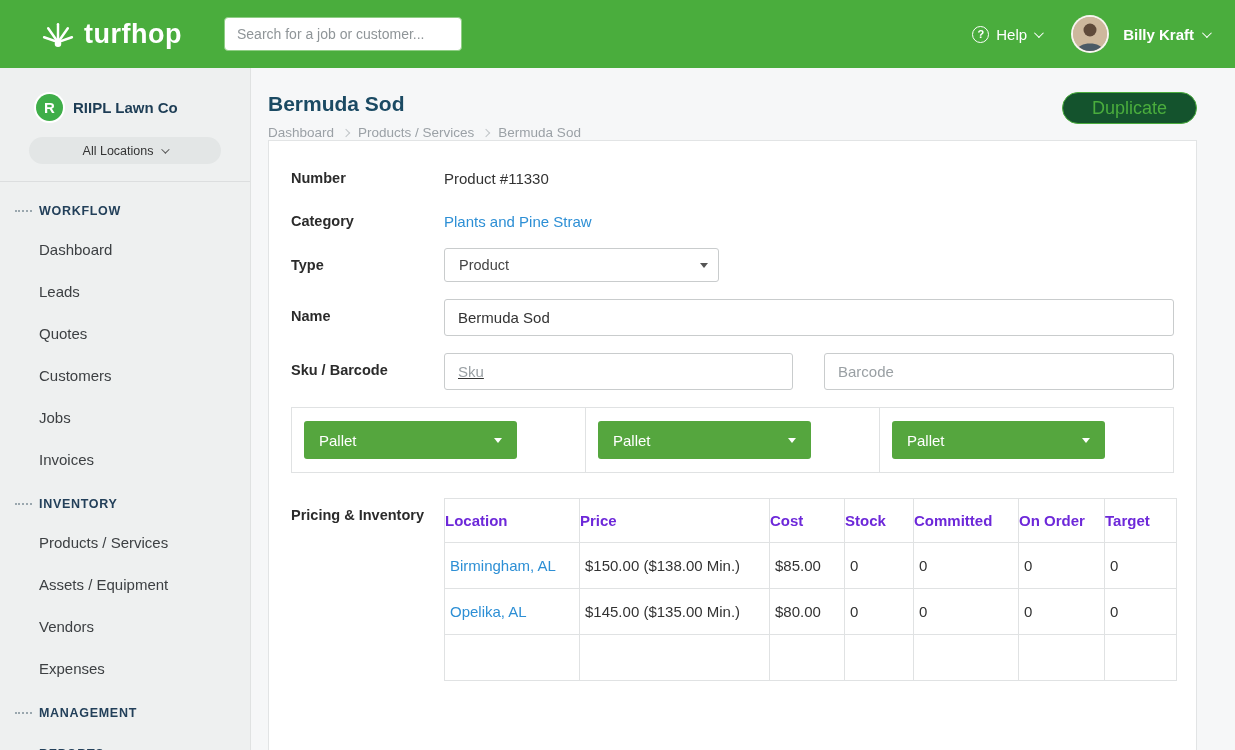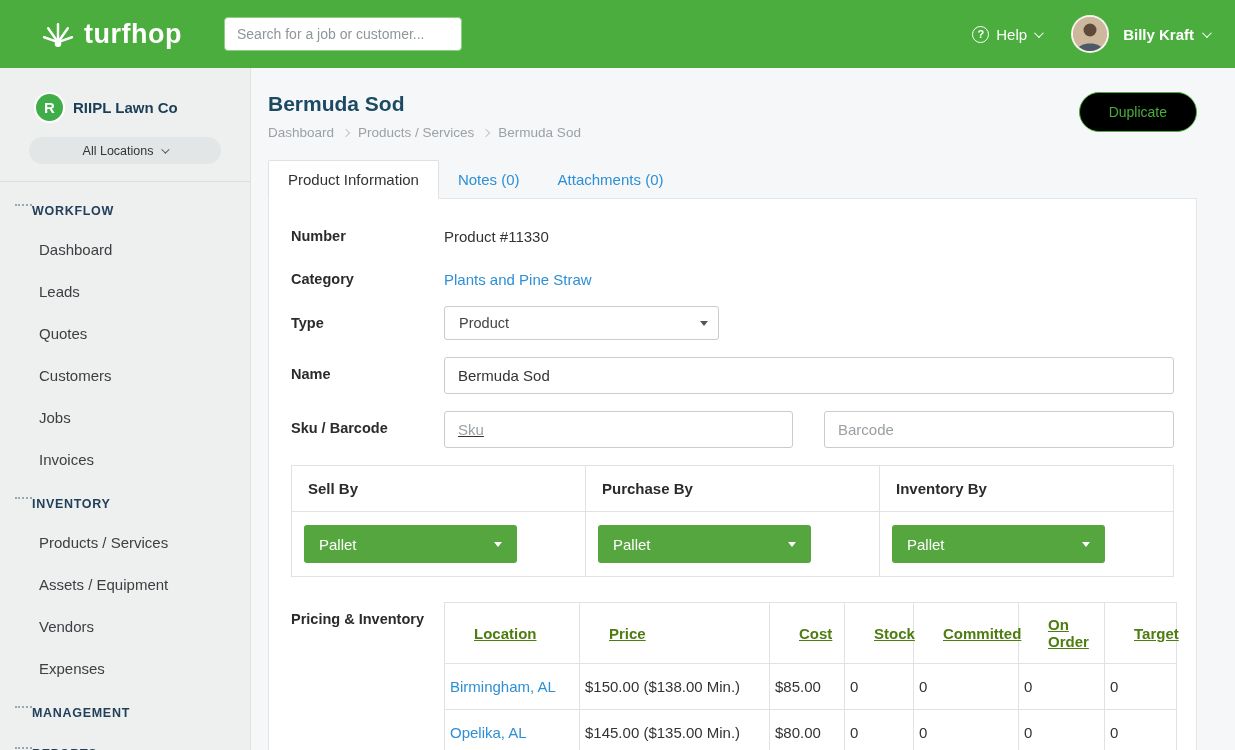--- a/index.html
+++ b/index.html
@@ -33,35 +33,35 @@
   .company-badge { width:27px; height:27px; border-radius:50%; background:#3fae49; color:#fff; font-weight:700;
                    font-size:15px; display:flex; align-items:center; justify-content:center;
                    box-shadow:0 0 0 2px #fff; }
   .company-name { color:#1d3d55; font-weight:700; font-size:15px; }
   .loc-pill { margin:16px auto 0; width:192px; height:27px; background:#e3e6e6; border-radius:14px;
               display:flex; align-items:center; justify-content:center; gap:8px; font-size:12.5px;
               color:#333; cursor:pointer; }
   .loc-pill .chev { border-color:#555; width:6px; height:6px; }
   .side-divider { border:none; border-top:1px solid #dcdedf; margin-top:17px; }
   .nav { padding-top:6px; }
-  .sec-head { display:flex; align-items:flex-start; gap:0; padding:16px 0 11px 15px; cursor:pointer; }
+  .sec-head { display:flex; align-items:center; gap:7px; padding:16px 0 11px 15px; cursor:pointer; }
   .sec-dashes { width:17px; border-top:2px dotted #9aa7ae; }
   .sec-label { color:#23405a; font-size:12.5px; font-weight:700; letter-spacing:.7px; }
   .nav-item { padding-left:39px; height:42px; line-height:42px; font-size:15px; color:#3d4043; cursor:pointer; }
 
   
   .main { flex:1; padding:0 38px 0 17px; overflow:hidden; }
   .page-head { padding-top:24px; display:flex; justify-content:space-between; align-items:flex-start; }
   .page-title { font-size:21px; font-weight:700; color:#1b4a63; }
   .breadcrumb { margin-top:9px; font-size:13.5px; color:#9ba1a6; display:flex; align-items:center; gap:9px; }
   .crumb { cursor:pointer; }
   .crumb-sep { width:6px; height:6px; border-right:1.5px solid #c2c6c9; border-bottom:1.5px solid #c2c6c9;
                transform:rotate(-45deg); display:inline-block; }
-  .dup-btn { height:40px; padding:0 29px; background:#000000; border:1px solid #4aad3d; color:#4aad3d;
-             border-radius:21px; font-size:14px; cursor:pointer; font-family:"Liberation Sans", sans-serif; }
+  .dup-btn { height:32px; padding:0 29px; background:#14532d; border:1px solid #4aad3d; color:#4aad3d;
+             border-radius:21px; font-size:18px; cursor:pointer; font-family:"Liberation Sans", sans-serif; }
 
   .tabs { margin-top:20px; display:flex; align-items:flex-end; position:relative; z-index:2; }
   .tab { padding:10px 19px; font-size:15px; cursor:pointer; }
   .tab.active { background:#fff; border:1px solid #dfe1e2; border-bottom:1px solid #fff; color:#333;
                 border-radius:2px 2px 0 0; margin-bottom:-1px; }
   .tab.link { color:#2d8fd5; }
 
   .card { background:#fff; border:1px solid #e2e4e5; padding:20px 22px; height:760px; position:relative; z-index:1; }
 
   .f-row { display:flex; margin-bottom:17px; }
@@ -87,21 +87,21 @@
   .uom-table th, .uom-table td, .price-table th, .price-table td { border:1px solid #e0e2e3; text-align:left; }
   .uom-table th { font-size:15px; font-weight:700; color:#2b2b2b; padding:14px 16px; background:#fff; }
   .uom-table td { padding:13px 12px; }
   .green-dd { height:38px; background:#55a63e; border-radius:3px; color:#fff; font-size:15px;
               display:flex; align-items:center; justify-content:space-between; padding:8px 15px;
               cursor:pointer; max-width:213px; }
   .green-dd .dd-caret { width:0; height:0; border-left:4.5px solid transparent; border-right:4.5px solid transparent;
                         border-top:5.5px solid #fff; }
 
   .uom-block { margin-bottom:25px; }
-  .price-table th { font-size:15px; font-weight:700; color:#4d7c0f; padding:13px 29px;text-decoration:underline; }
+  .price-table th { font-size:15px; font-weight:700; color:#6d28d9; padding:13px 0; }
   .price-table td { font-size:15px; color:#333; padding:13px 5px; height:46px; }
   .price-table td.loc { color:#2d8fd5; cursor:pointer; }
 </style>
 </head>
 <body>
 
 <header class="topbar">
   <div class="brand">
     <span style="display:inline-flex;">
       <svg width="36" height="34" viewBox="0 0 44 40">
@@ -191,25 +191,20 @@
           <span class="crumb">Dashboard</span>
           <span class="crumb-sep"></span>
           <span class="crumb">Products / Services</span>
           <span class="crumb-sep"></span>
           <span class="crumb">Bermuda Sod</span>
         </div>
       </div>
       <button class="dup-btn">Duplicate</button>
     </div>
 
-    <div class="tabs">
-      <div class="tab active">Product Information</div>
-      <div class="tab link">Notes (0)</div>
-      <div class="tab link">Attachments (0)</div>
-    </div>
 
     <div class="card">
 
       <div class="f-row">
         <div class="f-label">Number</div>
         <div class="f-field">
             <div class="f-text">Product #11330</div>
           </div>
       </div>
 
@@ -240,25 +235,20 @@
         <div class="f-field sku-row">
           <input class="txt-input sku" placeholder="Sku" style="">
           <input class="txt-input barcode" placeholder="Barcode" style="">
         </div>
       </div>
 
       <div class="f-row uom-block">
         <div class="f-field">
           <table class="uom-table">
             <tbody>
-                <tr>
-              <th>Sell By</th>
-              <th>Purchase By</th>
-              <th>Inventory By</th>
-            </tr>
             <tr>
               <td>
                 <div class="green-dd">
                   <span>Pallet</span>
                   <span class="dd-caret"></span>
                 </div>
               </td>
               <td>
                 <div class="green-dd">
                   <span>Pallet</span>

